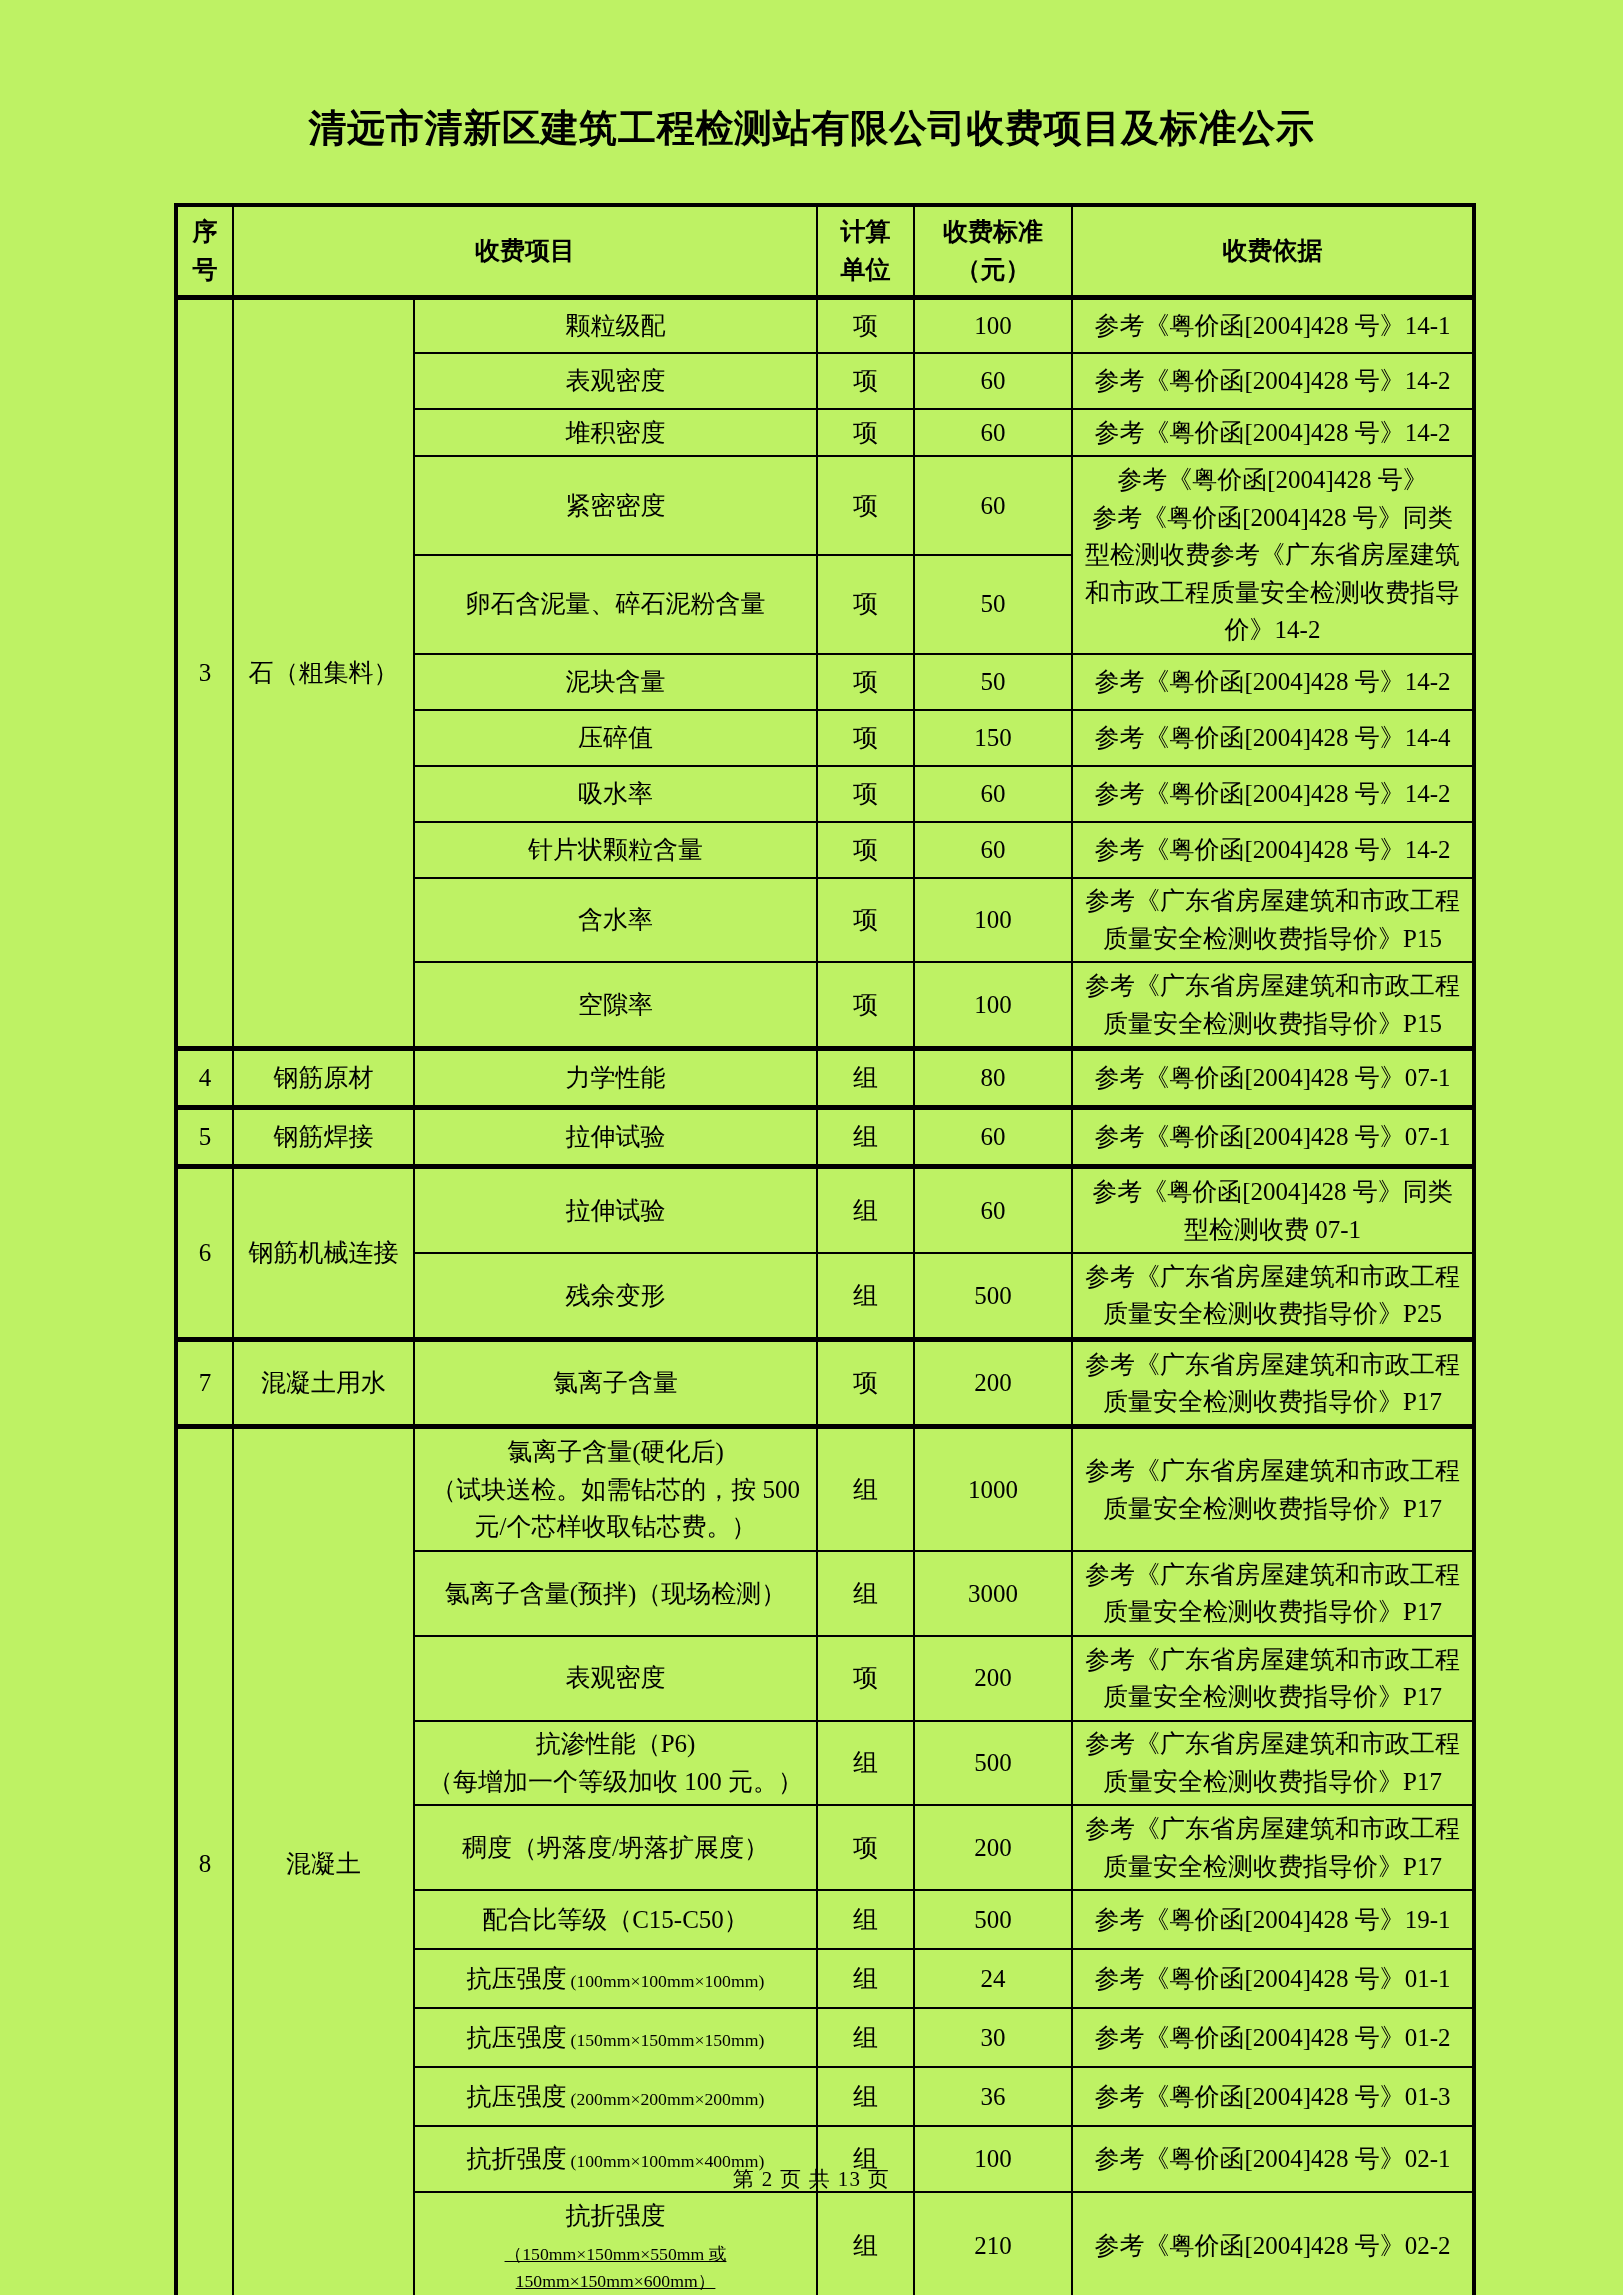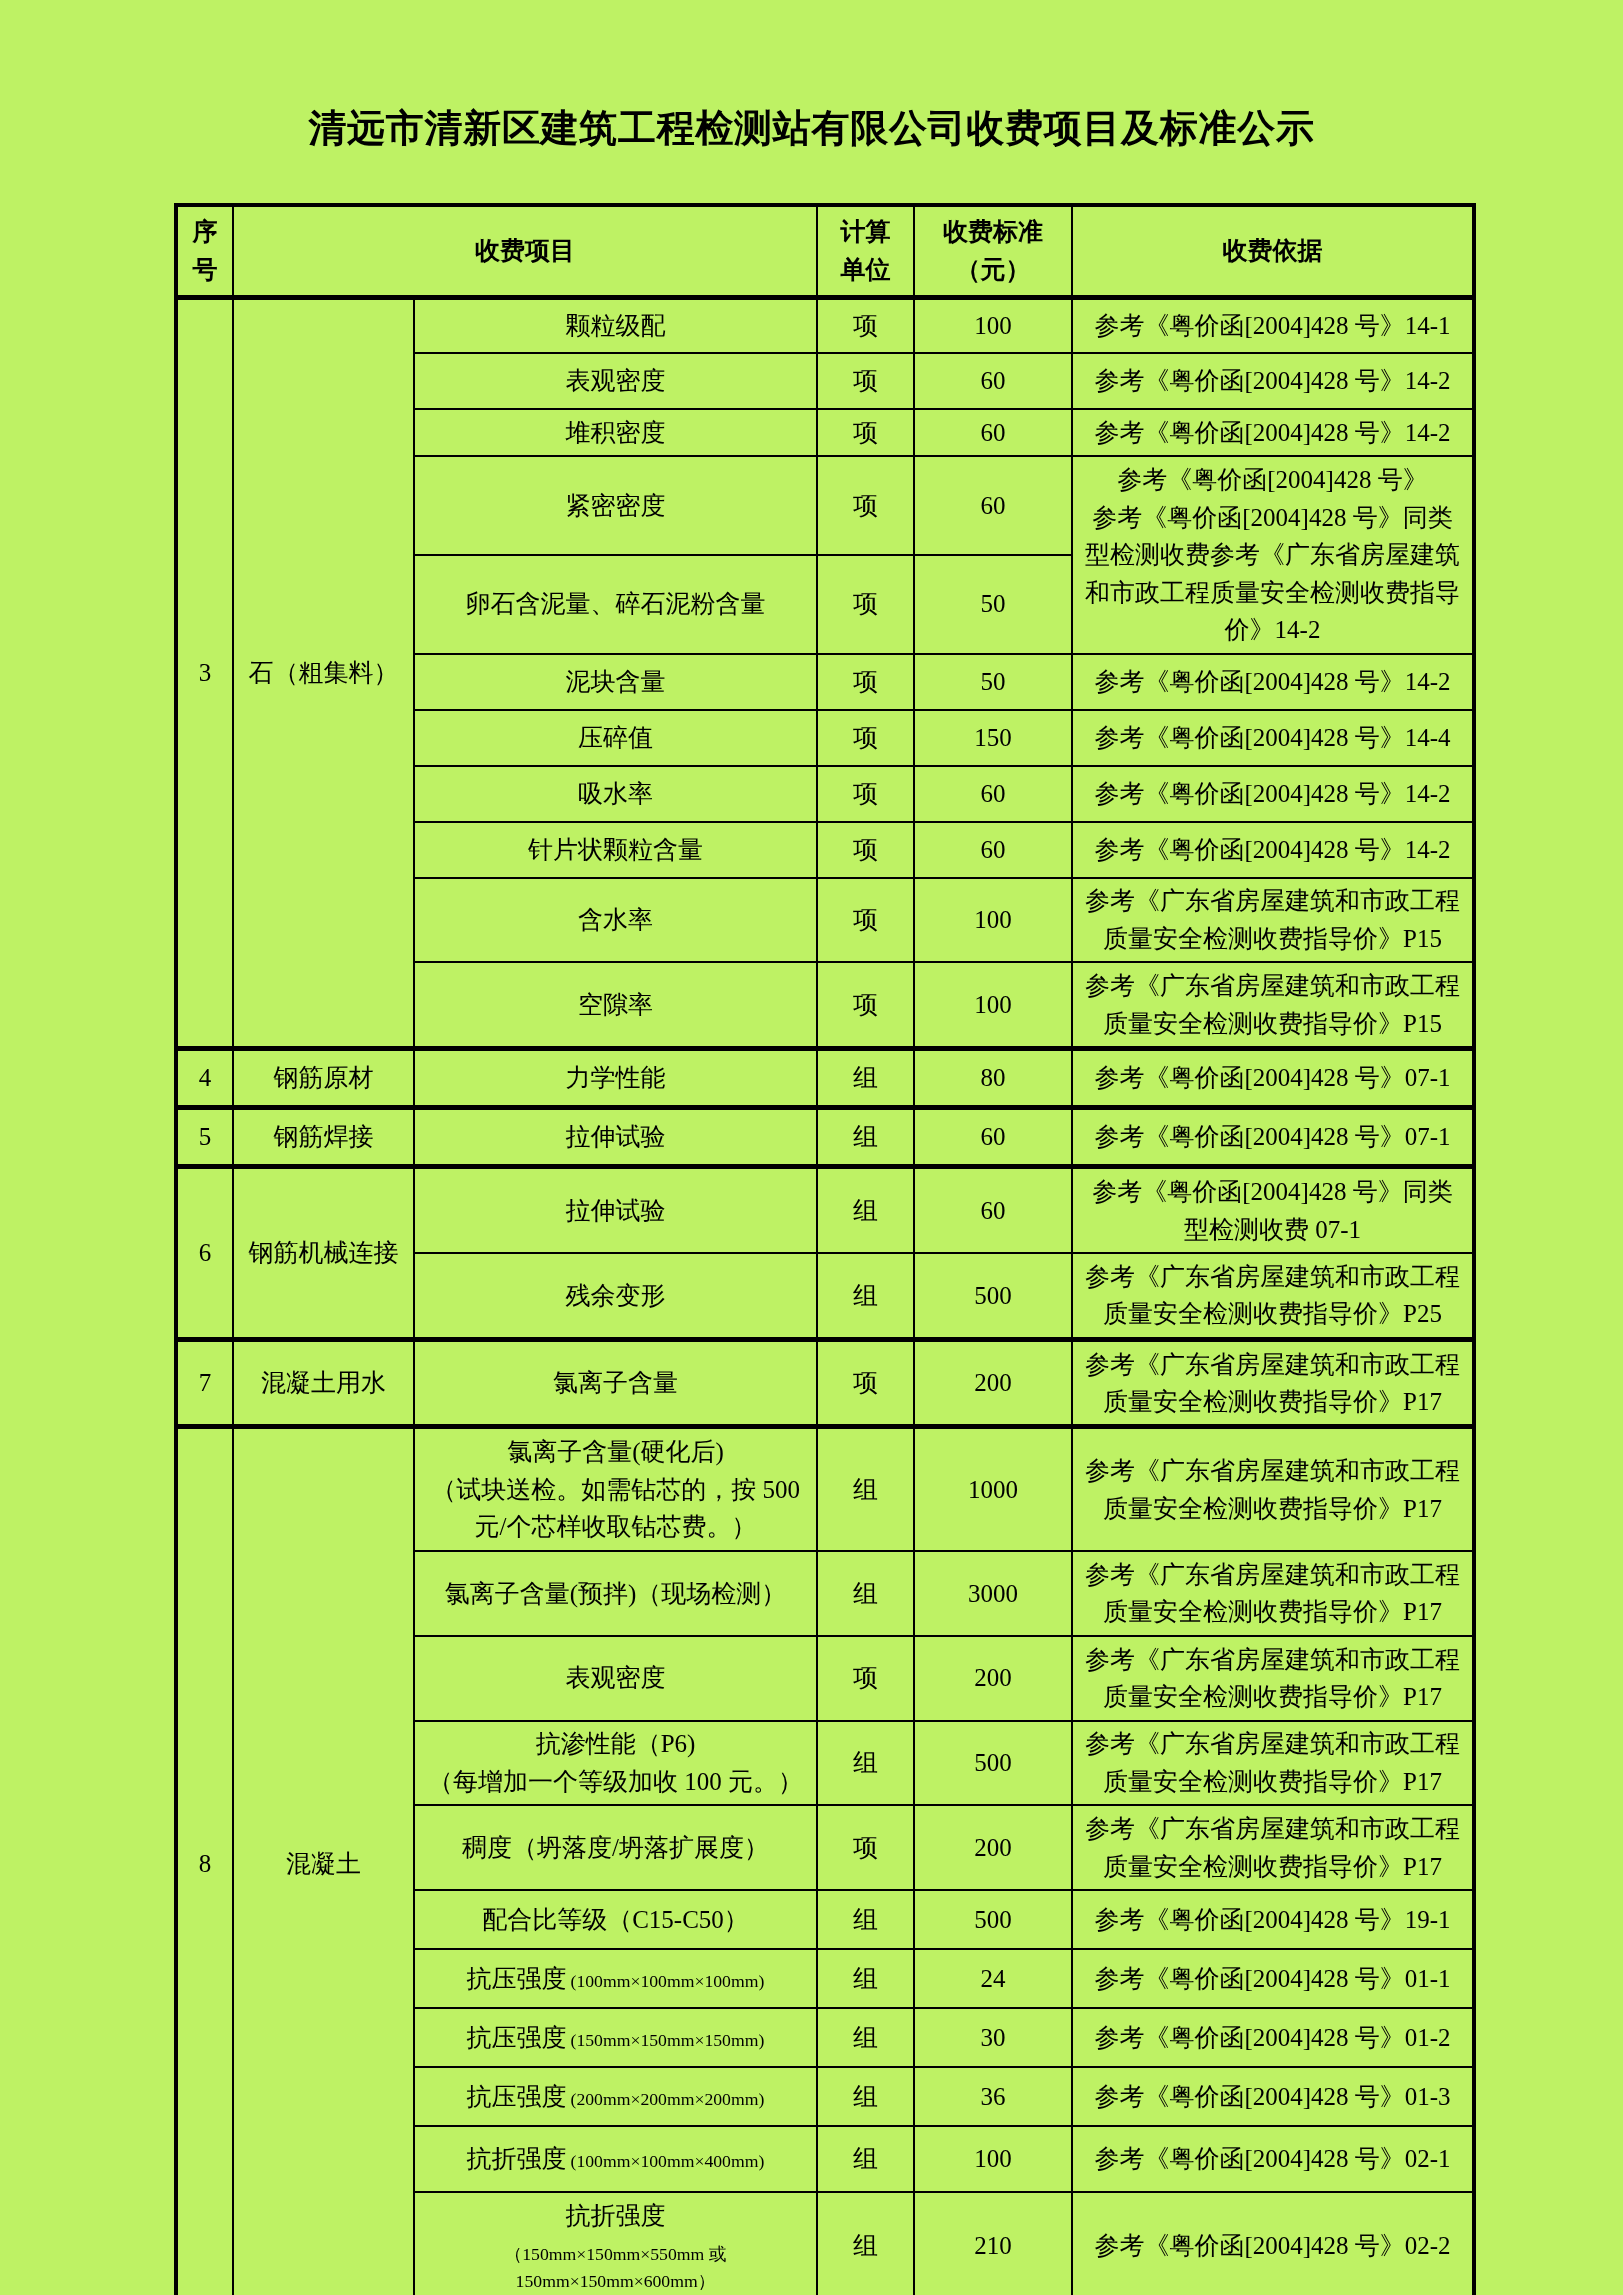--- a/index.html
+++ b/index.html
@@ -23,21 +23,21 @@
     white-space:pre-line;overflow:hidden;
   }
   thead td{font-weight:bold;border-bottom-width:5.2px !important;line-height:1.5;}
   tr.gt td{border-top-width:5.2px;}
   td.c,td.p{border-right-width:3.9px;}
   td.thp{border-right-width:3.9px;}
   td.i{font-size:26px;}
   td.t{line-height:1.6;}
   td.b{font-size:25px;line-height:1.45;padding:3.9px 9.2px;}
   span.d{font-size:17.7px;margin-left:3.9px;}
-  span.d.blk{display:block;margin-left:0;margin-top:6.5px;}
+  span.d.blk{display:block;margin-left:0;margin-top:6.5px;text-decoration:underline;}
   .footer{
     position:absolute;top:2165px;left:0;width:100%;text-align:center;
     font-size:21px;letter-spacing:1.3px;
   }
 </style>
 </head>
 <body>
 
 <div class="sheet">
 
@@ -251,15 +251,16 @@
       </tr>
       <tr style="height:95px">
         <td class="t"><span>抗折强度</span><span class="d blk">（150mm×150mm×550mm 或 150mm×150mm×600mm）</span></td>
         <td class="u">组</td>
         <td class="p">210</td>
         <td class="b">参考《粤价函[2004]428 号》02-2</td>
       </tr>
     </tbody>
   </table>
 
+  <div class="footer">第 2 页 共 13 页</div>
 
 </div>
 
 
 </body></html>

